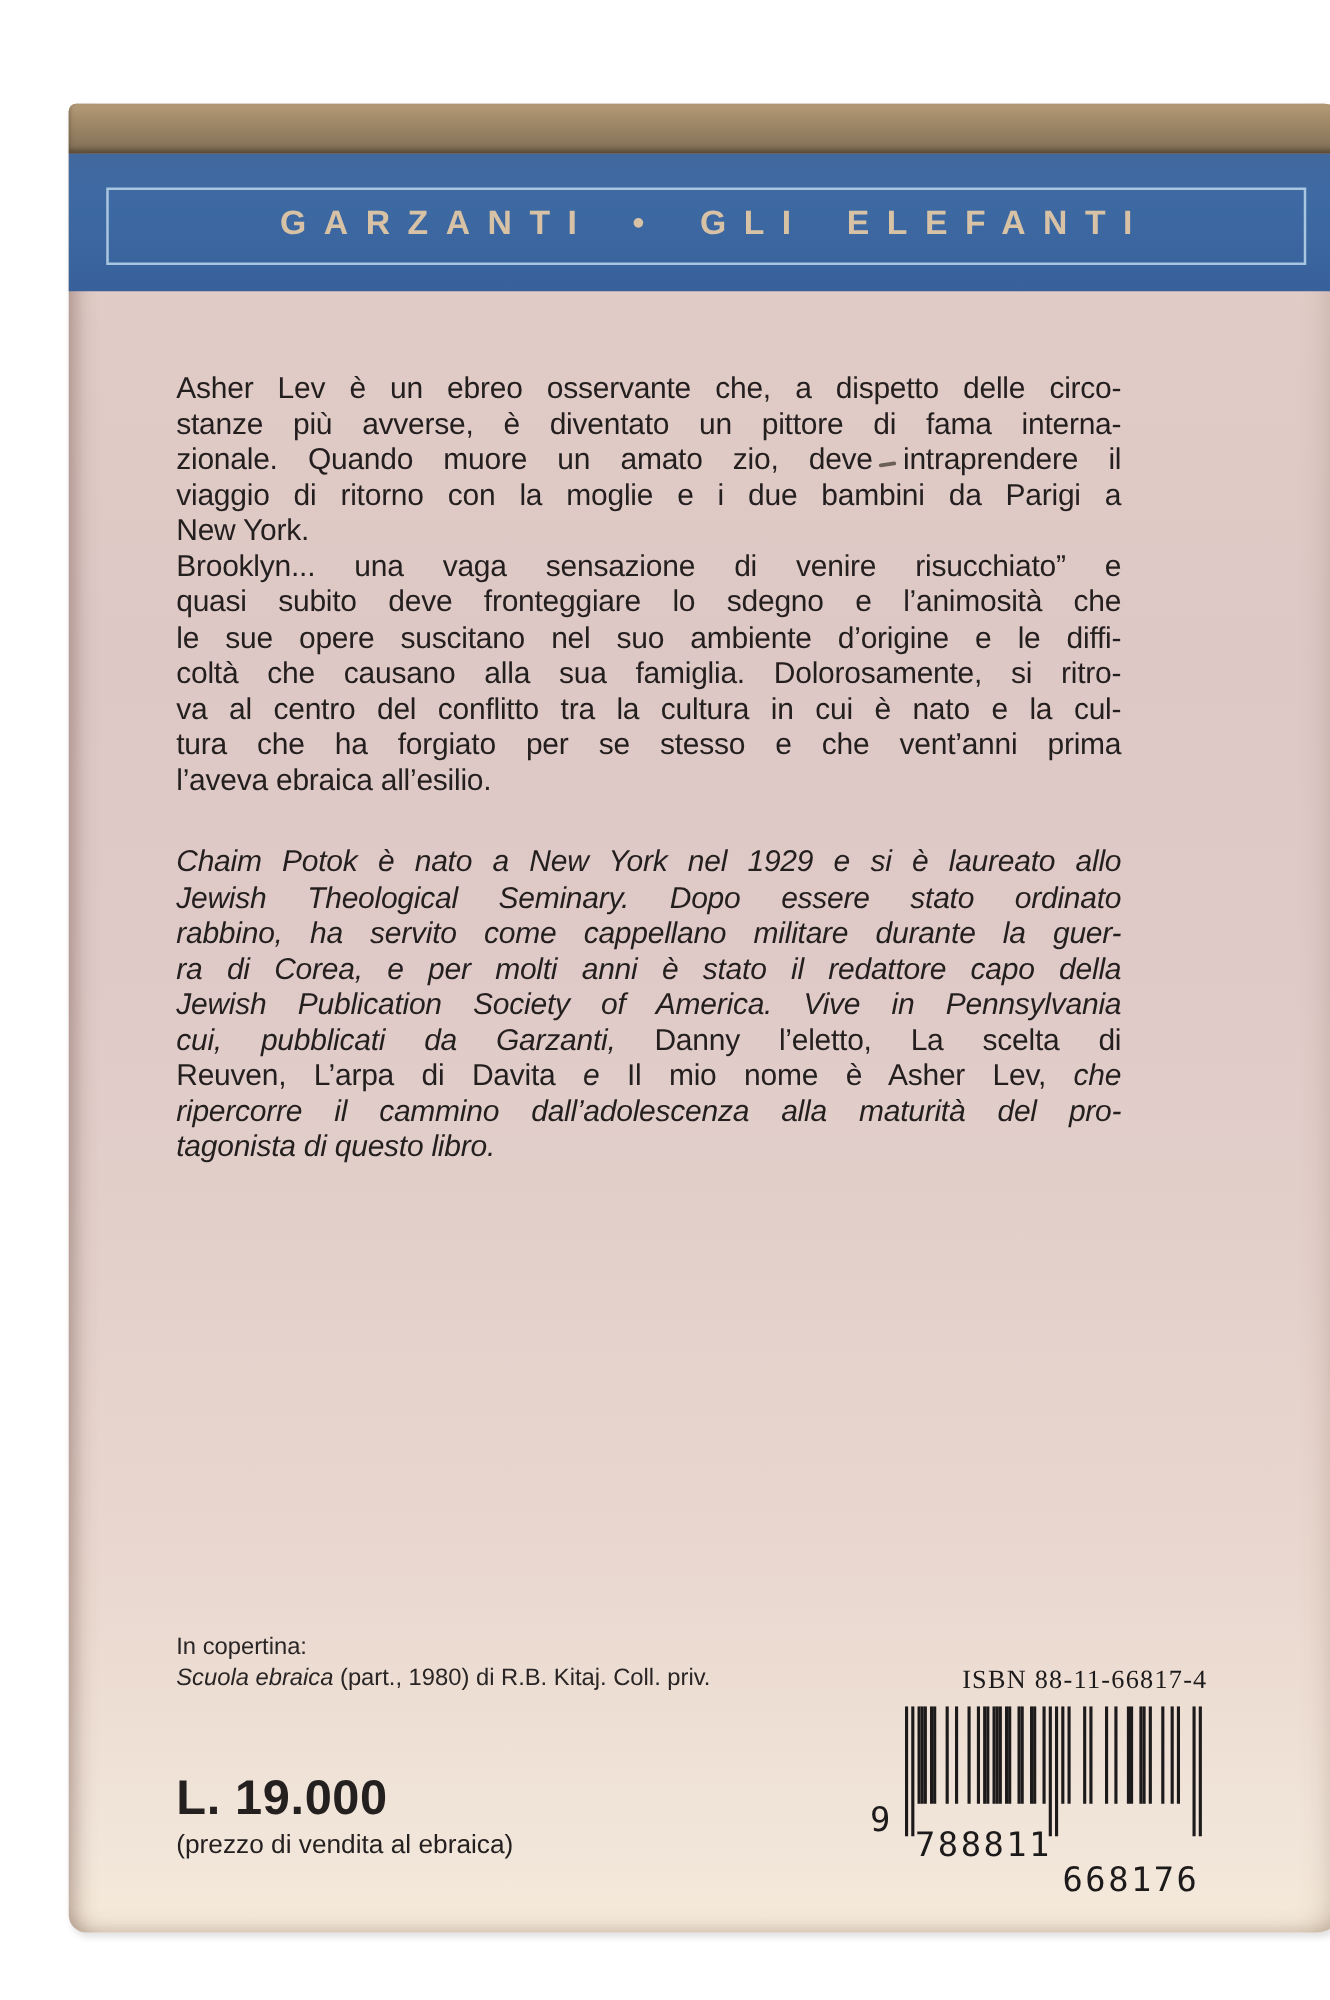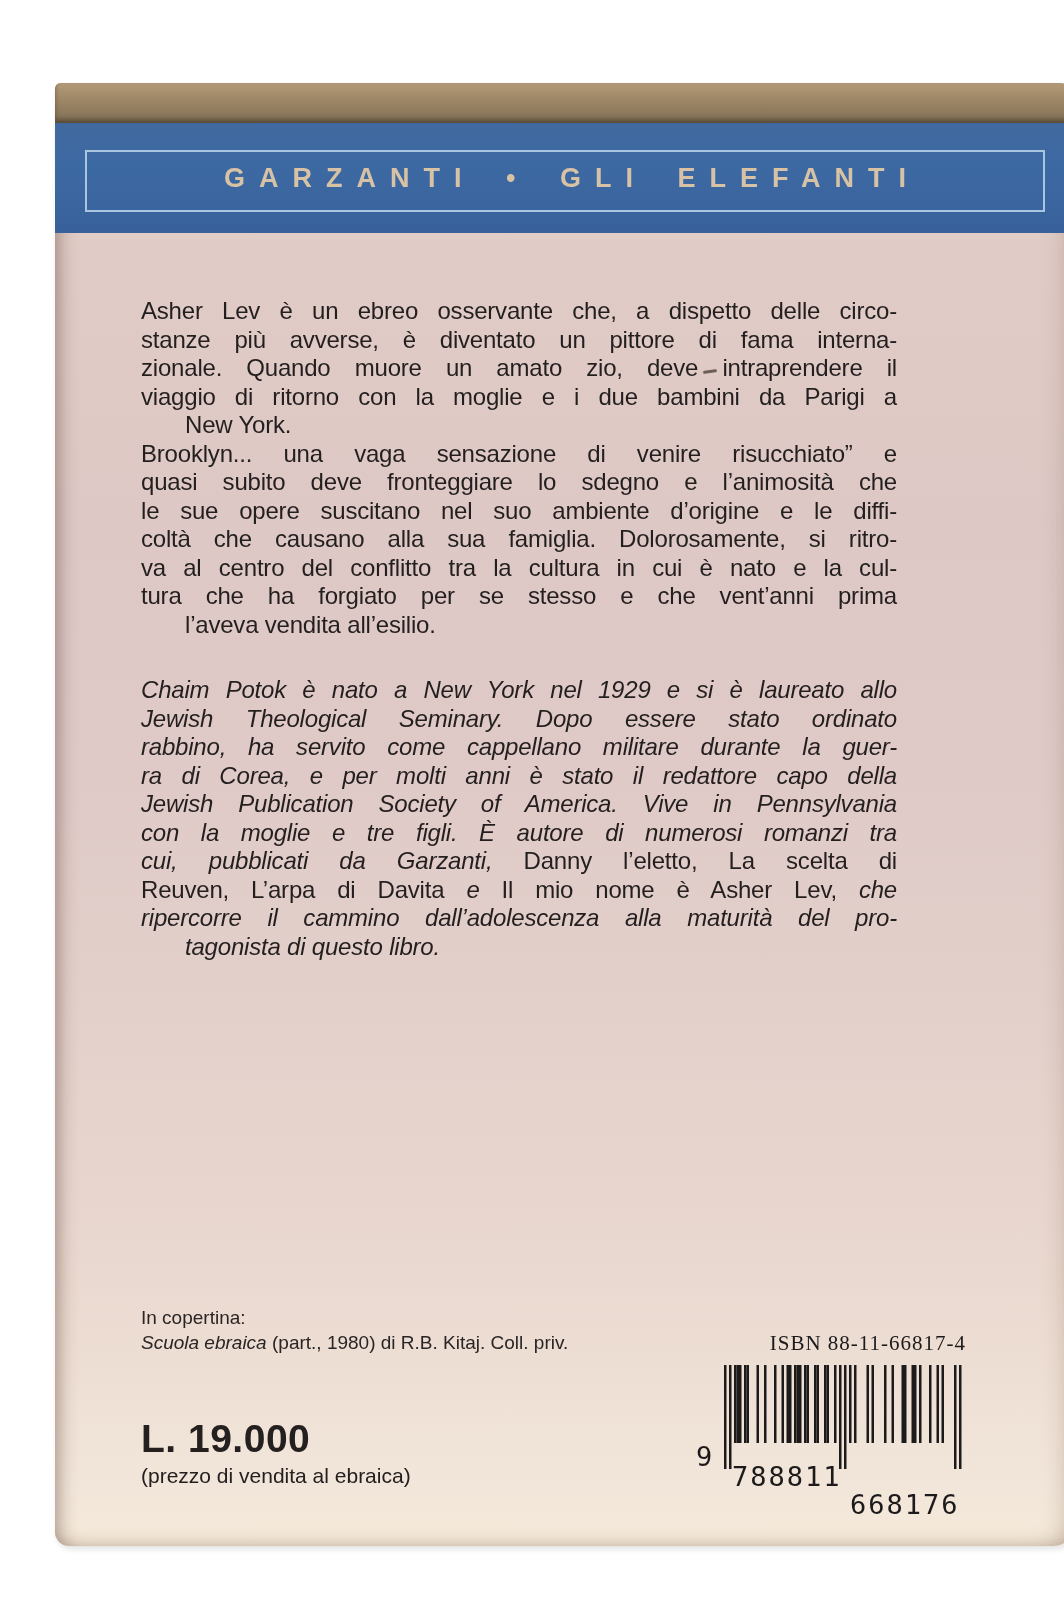--- a/index.html
+++ b/index.html
@@ -43,21 +43,21 @@
     text-indent:14px; 
   }
   .blurb{
     position:absolute;left:86px;top:214px;width:756px;
     font-size:24px;line-height:28.5px;color:#241f1f;
     letter-spacing:-0.2px;
   }
   .para{margin:0 0 37px 0;}
   .para.italic{font-style:italic;}
   .line{text-align:justify;text-align-last:justify;}
-  .line.last{text-align-last:left;margin-left:44px;}
+  .line.last{text-align-last:left;}
   .line .r{font-style:normal;}
   .line .i{font-style:italic;}
   .credits{
     position:absolute;left:86px;top:1222px;width:500px;
     font-size:19px;line-height:25px;color:#2a2525;
   }
   .credits .it{font-style:italic;}
   .price{position:absolute;left:86px;top:1334px;color:#242020;}
   .price-amount{font-size:39px;font-weight:bold;letter-spacing:.5px;}
   .price-note{font-size:21px;margin-top:3px;}
@@ -101,29 +101,28 @@
           <div class="line"><span>stanze più avverse, è diventato un pittore di fama interna-</span></div>
           <div class="line"><span>zionale. Quando muore un amato zio, deve intraprendere il</span></div>
           <div class="line"><span>viaggio di ritorno con la moglie e i due bambini da Parigi a</span></div>
           <div class="line last"><span>New York.</span></div>
           <div class="line"><span>Brooklyn... una vaga sensazione di venire risucchiato” e</span></div>
           <div class="line"><span>quasi subito deve fronteggiare lo sdegno e l’animosità che</span></div>
           <div class="line"><span>le sue opere suscitano nel suo ambiente d’origine e le diffi-</span></div>
           <div class="line"><span>coltà che causano alla sua famiglia. Dolorosamente, si ritro-</span></div>
           <div class="line"><span>va al centro del conflitto tra la cultura in cui è nato e la cul-</span></div>
           <div class="line"><span>tura che ha forgiato per se stesso e che vent’anni prima</span></div>
-          <div class="line last"><span>l’aveva vendita all’esilio.</span></div>
+          <div class="line last"><span>l’aveva ebraica all’esilio.</span></div>
         </div>
         <div class="para italic">
           <div class="line"><span>Chaim Potok è nato a New York nel 1929 e si è laureato allo</span></div>
           <div class="line"><span>Jewish Theological Seminary. Dopo essere stato ordinato</span></div>
           <div class="line"><span>rabbino, ha servito come cappellano militare durante la guer-</span></div>
           <div class="line"><span>ra di Corea, e per molti anni è stato il redattore capo della</span></div>
           <div class="line"><span>Jewish Publication Society of America. Vive in Pennsylvania</span></div>
-          <div class="line"><span>con la moglie e tre figli. È autore di numerosi romanzi tra</span></div>
           <div class="line"><span class="i">cui, pubblicati da Garzanti, </span><span class="r">Danny l’eletto, La scelta di</span></div>
           <div class="line"><span class="r">Reuven, L’arpa di Davita </span><span class="i">e</span><span class="r"> Il mio nome è Asher Lev, </span><span class="i">che</span></div>
           <div class="line"><span>ripercorre il cammino dall’adolescenza alla maturità del pro-</span></div>
           <div class="line last"><span>tagonista di questo libro.</span></div>
         </div>
       </div>
 
     <div class="credits">
       <div>In copertina:</div>
       <div><span class="it">Scuola ebraica</span><span> (part., 1980) di R.B. Kitaj. Coll. priv.</span></div>

